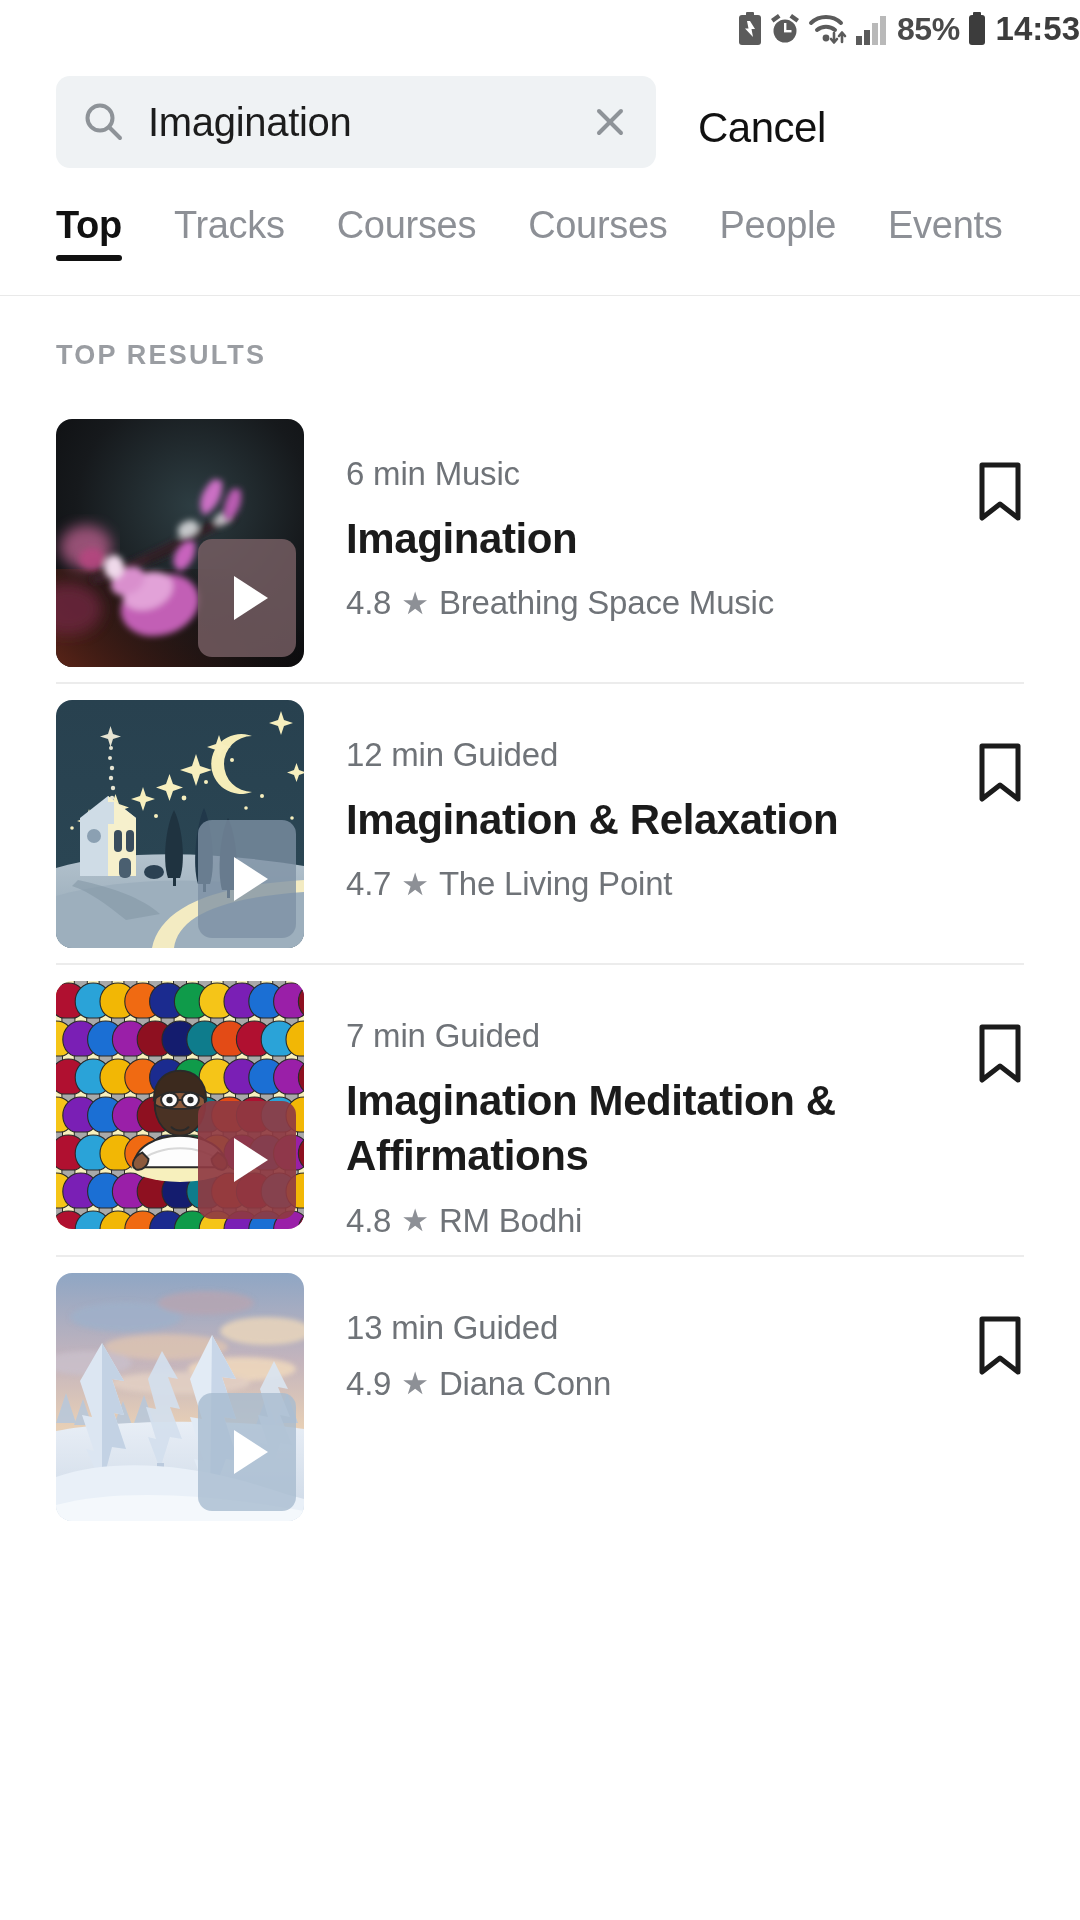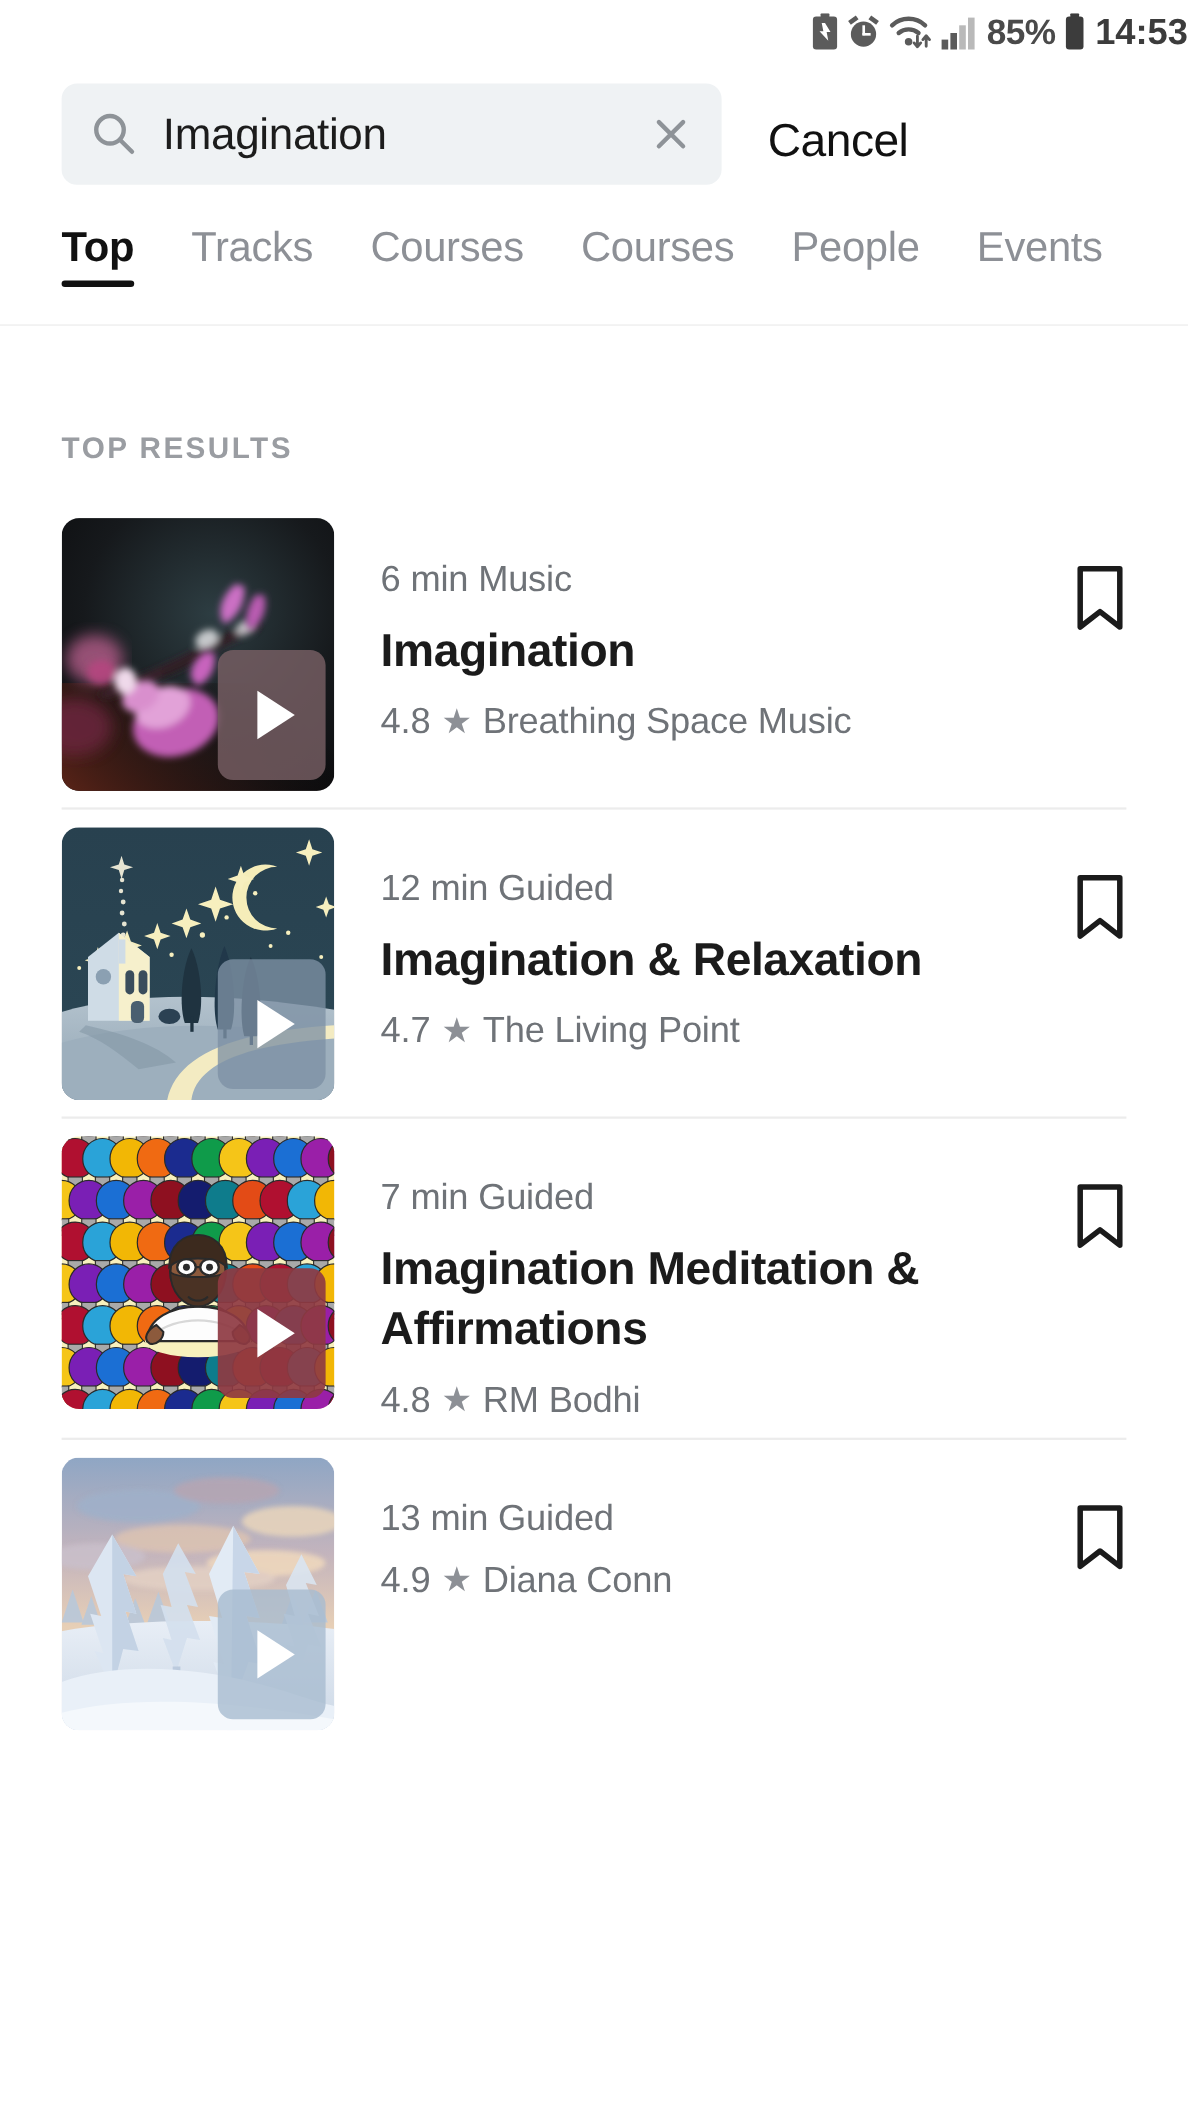--- a/index.html
+++ b/index.html
@@ -99,21 +99,21 @@
     content: "";
     position: absolute;
     left: 0; right: 0; bottom: 0;
     height: 6px;
     background: #111111;
     border-radius: 3px;
   }
 
   
   .section-label {
-    margin: 96px 0 30px 56px;
+    margin: 44px 0 30px 56px;
     font-size: 27px;
     font-weight: 700;
     letter-spacing: 2.2px;
     color: #9a9da2;
   }
 
   
   .results { padding: 0; }
   .result {
     display: flex;

